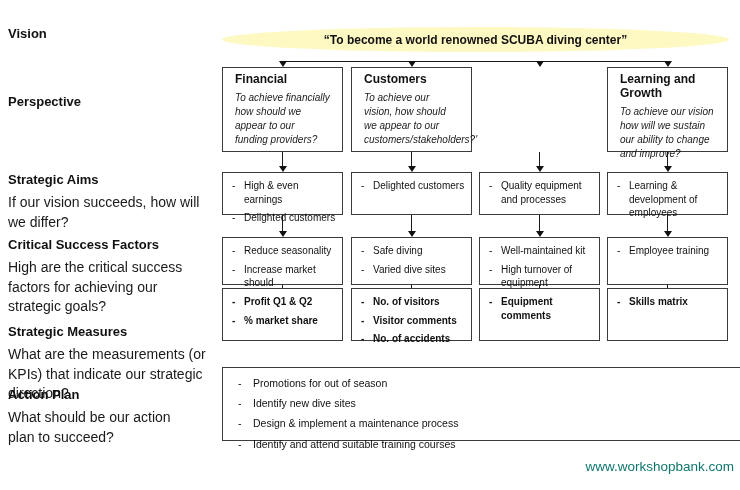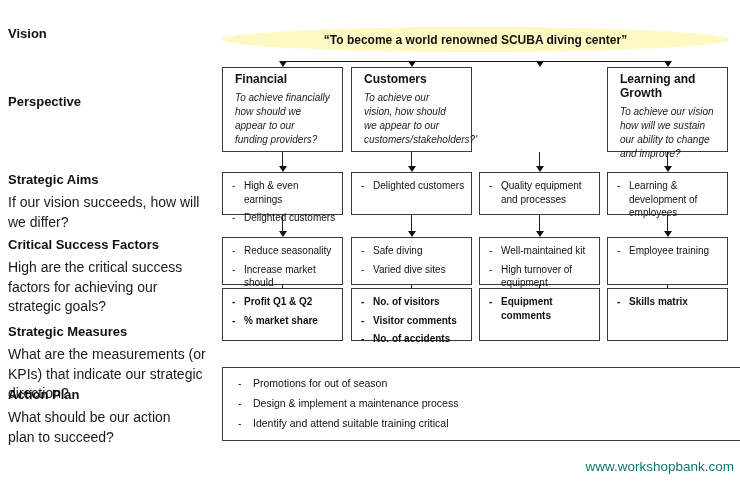--- a/index.html
+++ b/index.html
@@ -195,19 +195,20 @@
   </div>
   <div class="box col-3 row-meas">
     <ul class="item-list">
       <li>Skills matrix</li>
     </ul>
   </div>
 
   <div class="action-box">
     <ul class="item-list">
       <li>Promotions for out of season</li>
+      <li>Identify new dive sites</li>
       <li>Design &amp; implement a maintenance process</li>
-      <li>Identify and attend suitable training critical</li>
+      <li>Identify and attend suitable training courses</li>
     </ul>
   </div>
 
   <div class="watermark">www.workshopbank.com</div>
 </div>
 
 </body></html>

